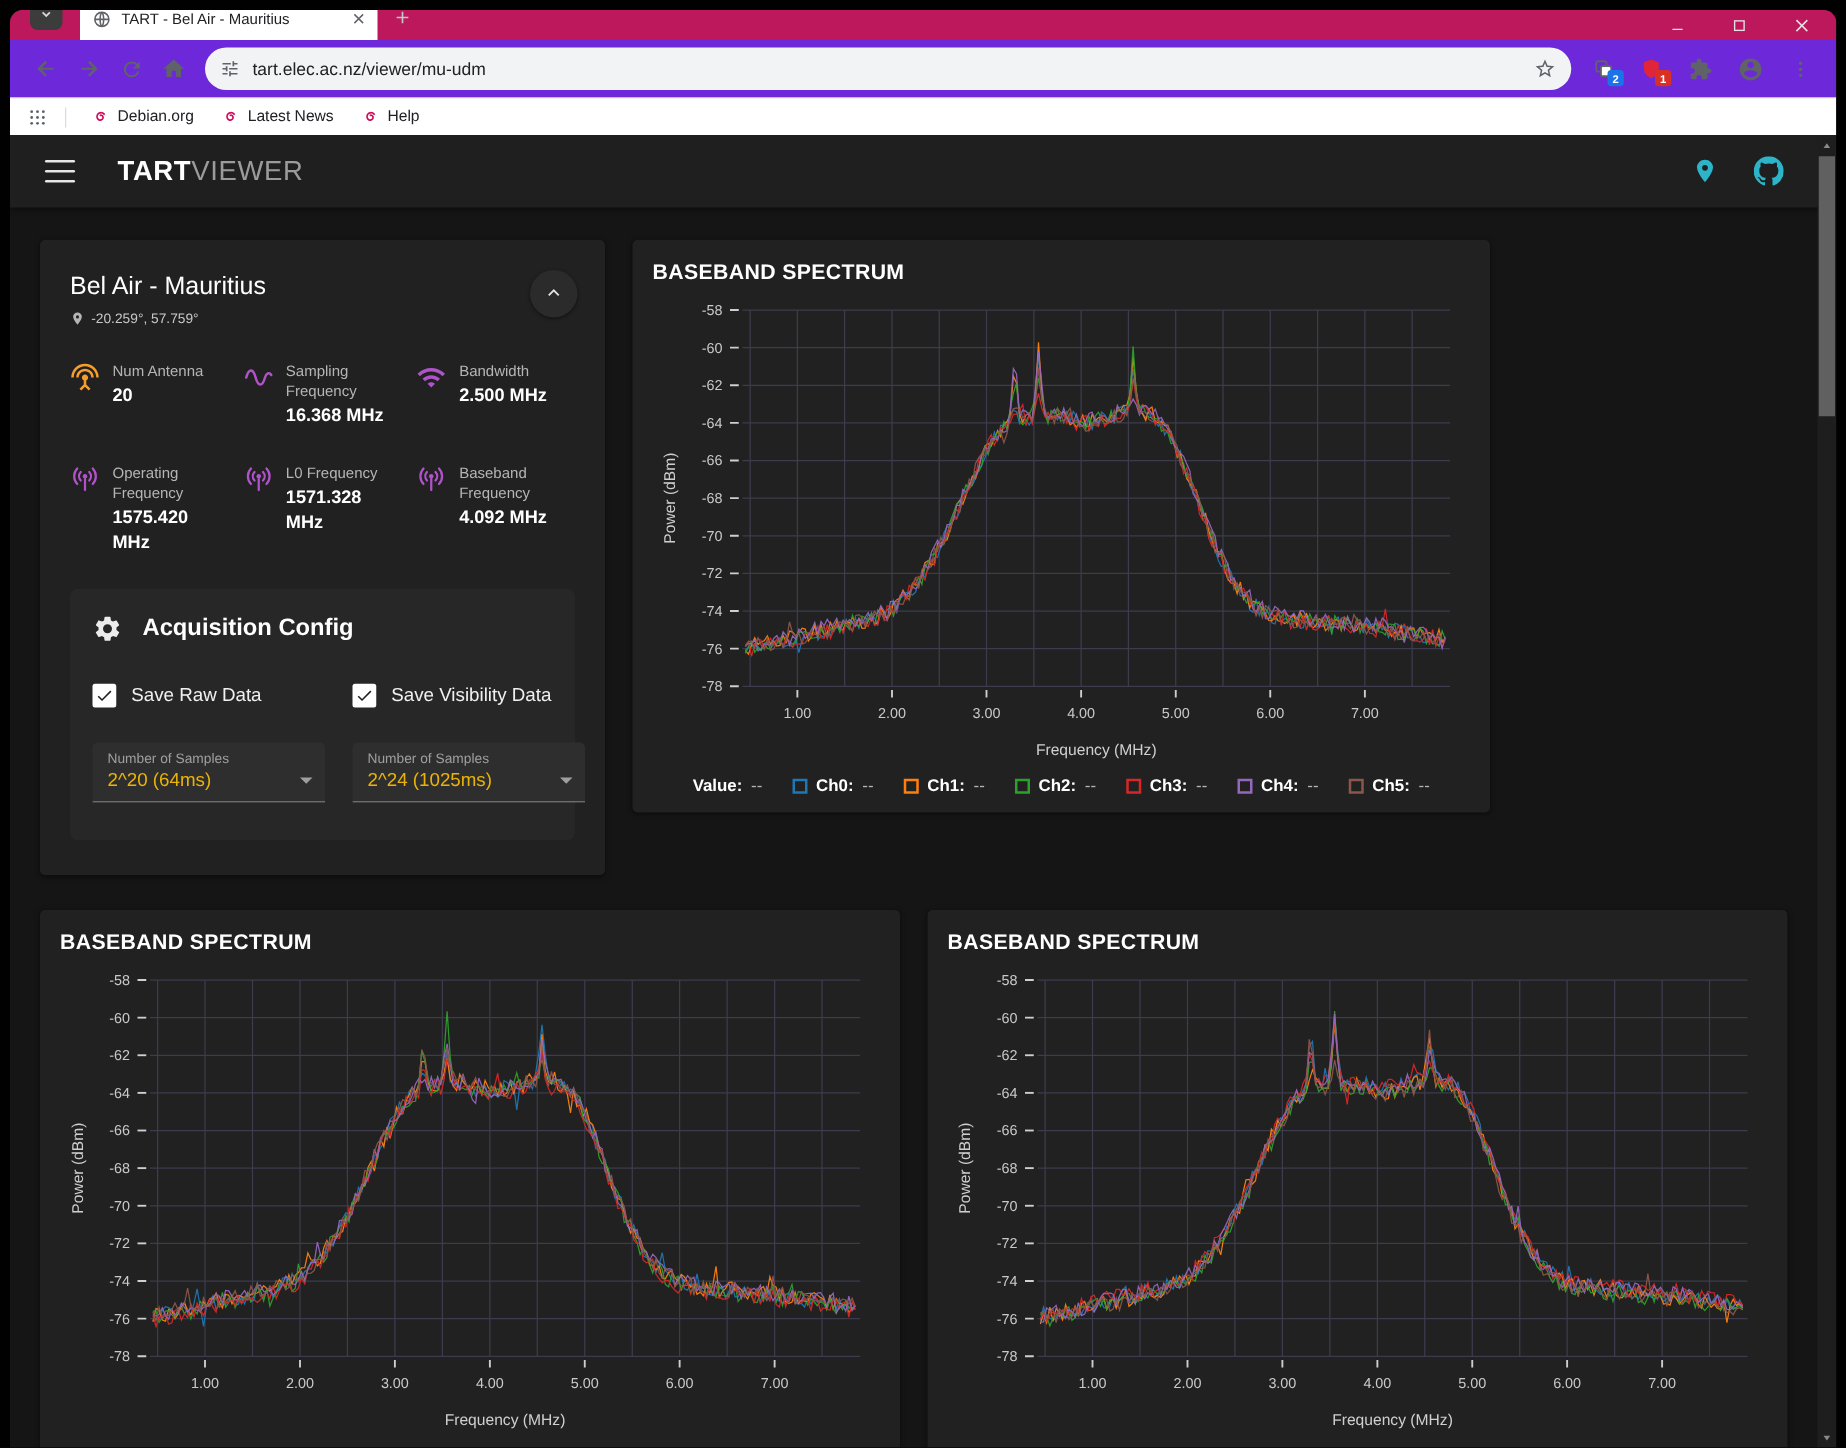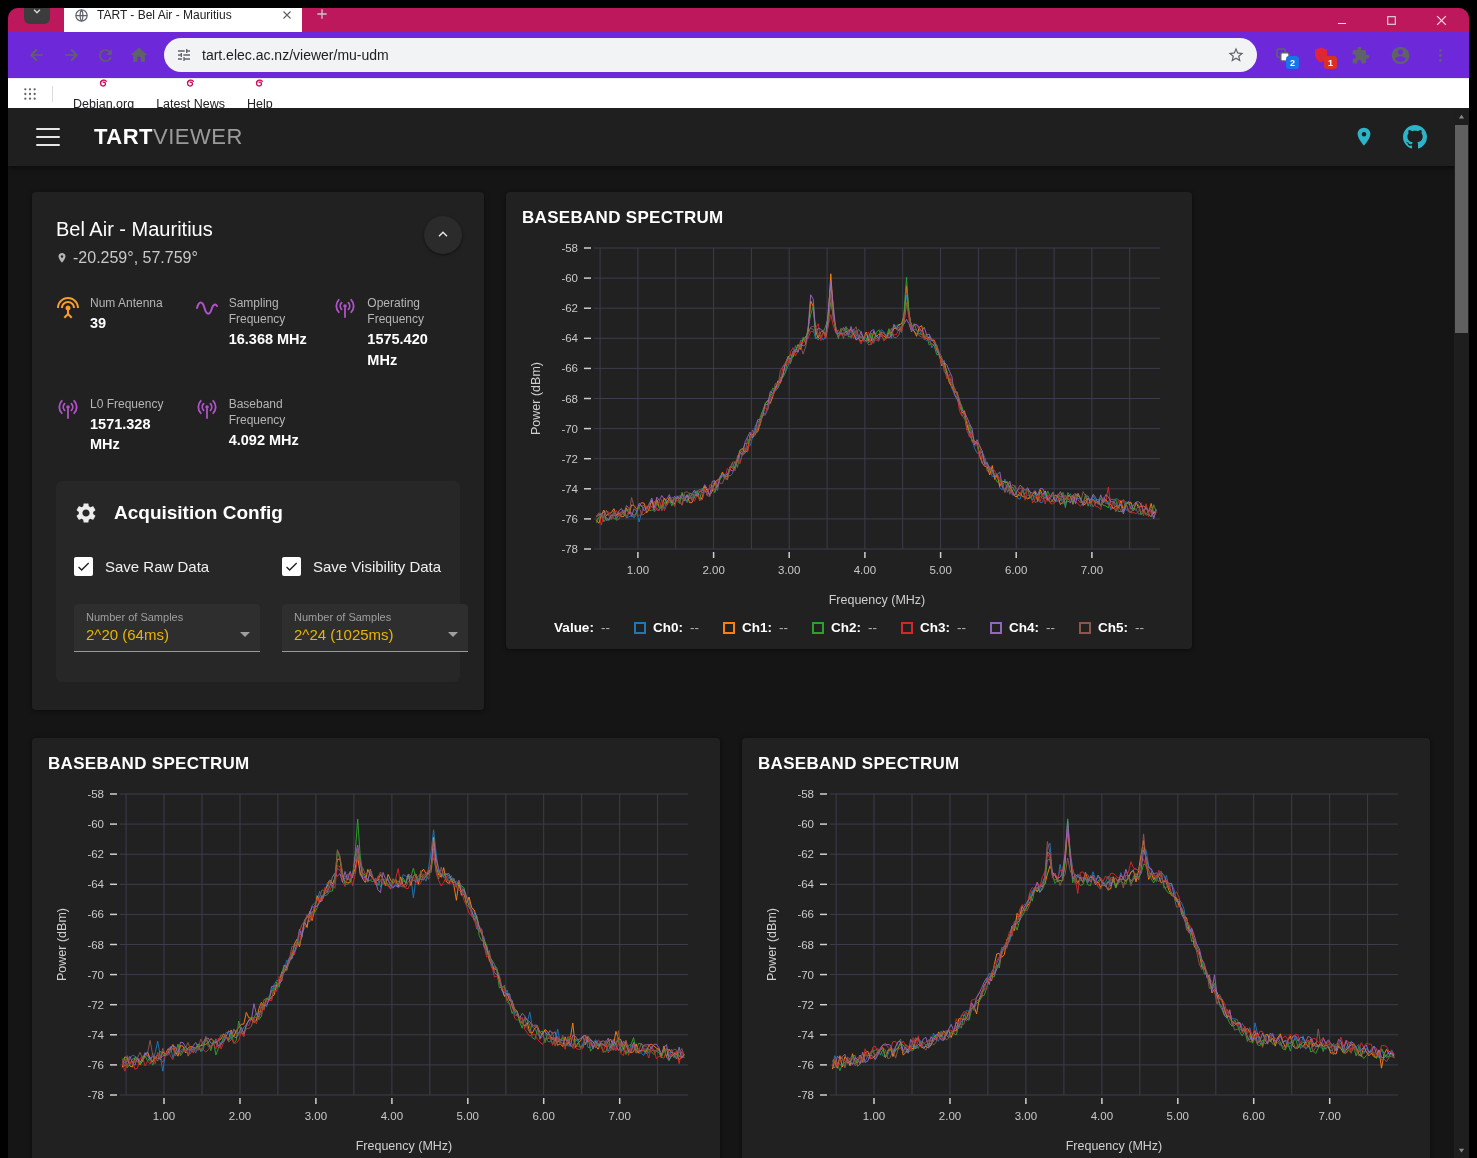--- a/index.html
+++ b/index.html
@@ -21,42 +21,42 @@
   .nav-btn { width:34px; height:34px; display:flex; align-items:center; justify-content:center; color:#5f6368; flex:none; }
   .urlbar { flex:1; height:34px; background:#f1f3f4; border-radius:17px; margin:0 10px 0 8px; display:flex; align-items:center; padding:0 12px; gap:10px; min-width:0; }
   .url-text { font-size:14px; color:#202124; flex:1; white-space:nowrap; overflow:hidden; }
   .tool-icon { color:#5f6368; display:flex; flex:none; }
   .ext-btn { position:relative; width:32px; height:32px; display:flex; align-items:center; justify-content:center; flex:none; }
   .badge { position:absolute; right:0; bottom:2px; min-width:13px; height:13px; border-radius:3px; color:#fff; font-size:9px; font-weight:bold; display:flex; align-items:center; justify-content:center; padding:0 2px; }
   .right-cluster { display:flex; align-items:center; gap:6px; }
 
   .bookmarks { height:30px; background:#ffffff; border-top:1px solid #ececec; display:flex; align-items:center; padding:0 14px; gap:10px; flex:none; }
   .bm-sep { width:1px; height:16px; background:#dadce0; margin:0 4px; }
-  .bm-item { display:flex; align-items:center; gap:6px; padding:2px 6px;flex-direction:column; }
+  .bm-item { display:flex; gap:6px; padding:2px 6px; }
   .bm-label { font-size:12.5px; color:#202124; }
 
   
   .page { flex:1; background:#151515; position:relative; overflow:hidden; }
   .app-header { height:58px; background:#1f1f1f; box-shadow:0 2px 5px rgba(0,0,0,.45); display:flex; align-items:center; padding:0 28px; position:relative; z-index:2; }
   .hamburger { width:24px; height:18px; display:flex; flex-direction:column; justify-content:space-between; }
   .hamburger i { display:block; height:2px; background:#e6e6e6; border-radius:1px; }
   .brand { margin-left:34px; font-size:22px; letter-spacing:.5px; color:#ffffff; }
   .brand .bold { font-weight:700; }
   .brand .light { font-weight:400; color:#9b9b9b; }
   .header-right { margin-left:auto; display:flex; align-items:center; gap:28px; margin-right:14px; }
   .header-right .hicon { color:#2cb5c8; display:flex; }
 
   .content { position:absolute; top:58px; left:0; right:15px; bottom:0; overflow:hidden; padding:26px 24px 0; }
   .top-row { display:flex; gap:22px; align-items:flex-start; }
   .panel { background:#212121; border-radius:4px; box-shadow:0 1px 4px rgba(0,0,0,.5); }
 
   
   .tcard { width:452px; padding:26px 24px 28px; position:relative; }
   .tcard-title { font-size:20px; font-weight:400; color:#fff; }
-  .tcard-coords { margin-top:8px; display:flex; align-items:center; gap:5px; color:#c9c9c9; font-size:16px;text-align:right; }
+  .tcard-coords { margin-top:8px; display:flex; align-items:center; gap:5px; color:#c9c9c9; font-size:11px;text-align:right; }
   .collapse-btn { position:absolute; top:24px; right:22px; width:38px; height:38px; border-radius:50%; background:#2b2b2b; box-shadow:0 1px 3px rgba(0,0,0,.5); display:flex; align-items:center; justify-content:center; color:#e3e3e3; }
   .stats { margin-top:28px; display:grid; grid-template-columns:repeat(3,1fr); column-gap:12px; row-gap:26px; }
   .stat { display:flex; gap:10px; }
   .stat-icon { width:24px; height:24px; flex:none; margin-top:1px; display:flex; }
   .stat-label { font-size:12px; color:#b5b5b5; line-height:1.35; }
   .stat-value { font-size:14.5px; font-weight:700; color:#fff; line-height:1.4; margin-top:2px; overflow-wrap:break-word; }
 
   .acq { margin-top:26px; background:#272727; border-radius:6px; padding:20px 18px 30px; }
   .acq-head { display:flex; align-items:center; gap:16px; color:#fff; font-size:19px; font-weight:700; }
   .acq-head .gear { color:#ececec; display:flex; }
@@ -289,32 +289,43 @@
 
           <div class="stats">
             <div class="stat">
               <span class="stat-icon" style="color: rgb(245, 158, 44);">
                 <svg width="24" height="24" viewBox="0 0 24 24" fill="currentColor">
                     <path d="M12 5c-3.87 0-7 3.13-7 7h2c0-2.76 2.24-5 5-5s5 2.24 5 5h2c0-3.87-3.13-7-7-7zm1 9.29c.88-.39 1.5-1.26 1.5-2.29 0-1.38-1.12-2.5-2.5-2.5S9.5 10.62 9.5 12c0 1.02.62 1.9 1.5 2.29v3.3L7.59 21 9 22.41l3-3 3 3L16.41 21 13 17.59v-3.3zM12 1C5.93 1 1 5.93 1 12h2c0-4.97 4.03-9 9-9s9 4.03 9 9h2c0-6.07-4.93-11-11-11z"></path>
                   </svg>
               </span>
               <div class="stat-text">
                 <div class="stat-label">Num Antenna</div>
-                <div class="stat-value">39</div>
+                <div class="stat-value">20</div>
               </div>
             </div>
             <div class="stat">
               <span class="stat-icon" style="color: rgb(176, 82, 201);">
                 <svg width="24" height="24" viewBox="0 0 24 24" fill="none" stroke="currentColor" stroke-width="2" stroke-linecap="round">
                     <path d="M2 12 C4 4.5, 7.5 4.5, 9.5 12 C11.5 19.5, 15 19.5, 17 12 C18 8.5, 20.5 7.5, 22 10"></path>
                   </svg>
               </span>
               <div class="stat-text">
                 <div class="stat-label">Sampling Frequency</div>
                 <div class="stat-value">16.368 MHz</div>
+              </div>
+            </div>
+            <div class="stat">
+              <span class="stat-icon" style="color: rgb(176, 82, 201);">
+                <svg width="24" height="24" viewBox="0 0 24 24" fill="currentColor">
+                    <path d="M1 9l2 2c4.97-4.97 13.03-4.97 18 0l2-2C16.93 2.93 7.08 2.93 1 9zm8 8l3 3 3-3c-1.65-1.66-4.34-1.66-6 0zm-4-4l2 2c2.76-2.76 7.24-2.76 10 0l2-2C15.14 9.14 8.87 9.14 5 13z"></path>
+                  </svg>
+              </span>
+              <div class="stat-text">
+                <div class="stat-label">Bandwidth</div>
+                <div class="stat-value">2.500 MHz</div>
               </div>
             </div>
             <div class="stat">
               <span class="stat-icon" style="color: rgb(176, 82, 201);">
                 <svg width="24" height="24" viewBox="0 0 24 24" fill="none" stroke="currentColor" stroke-width="1.8" stroke-linecap="round">
                     <circle cx="12" cy="10" r="1.8" fill="currentColor" stroke="none"></circle>
                     <path d="M12 12v9"></path>
                     <path d="M8.6 6.6a5 5 0 0 0 0 6.8M5.8 3.8a9 9 0 0 0 0 12.4M15.4 6.6a5 5 0 0 1 0 6.8M18.2 3.8a9 9 0 0 1 0 12.4"></path>
                   </svg>
               </span>

